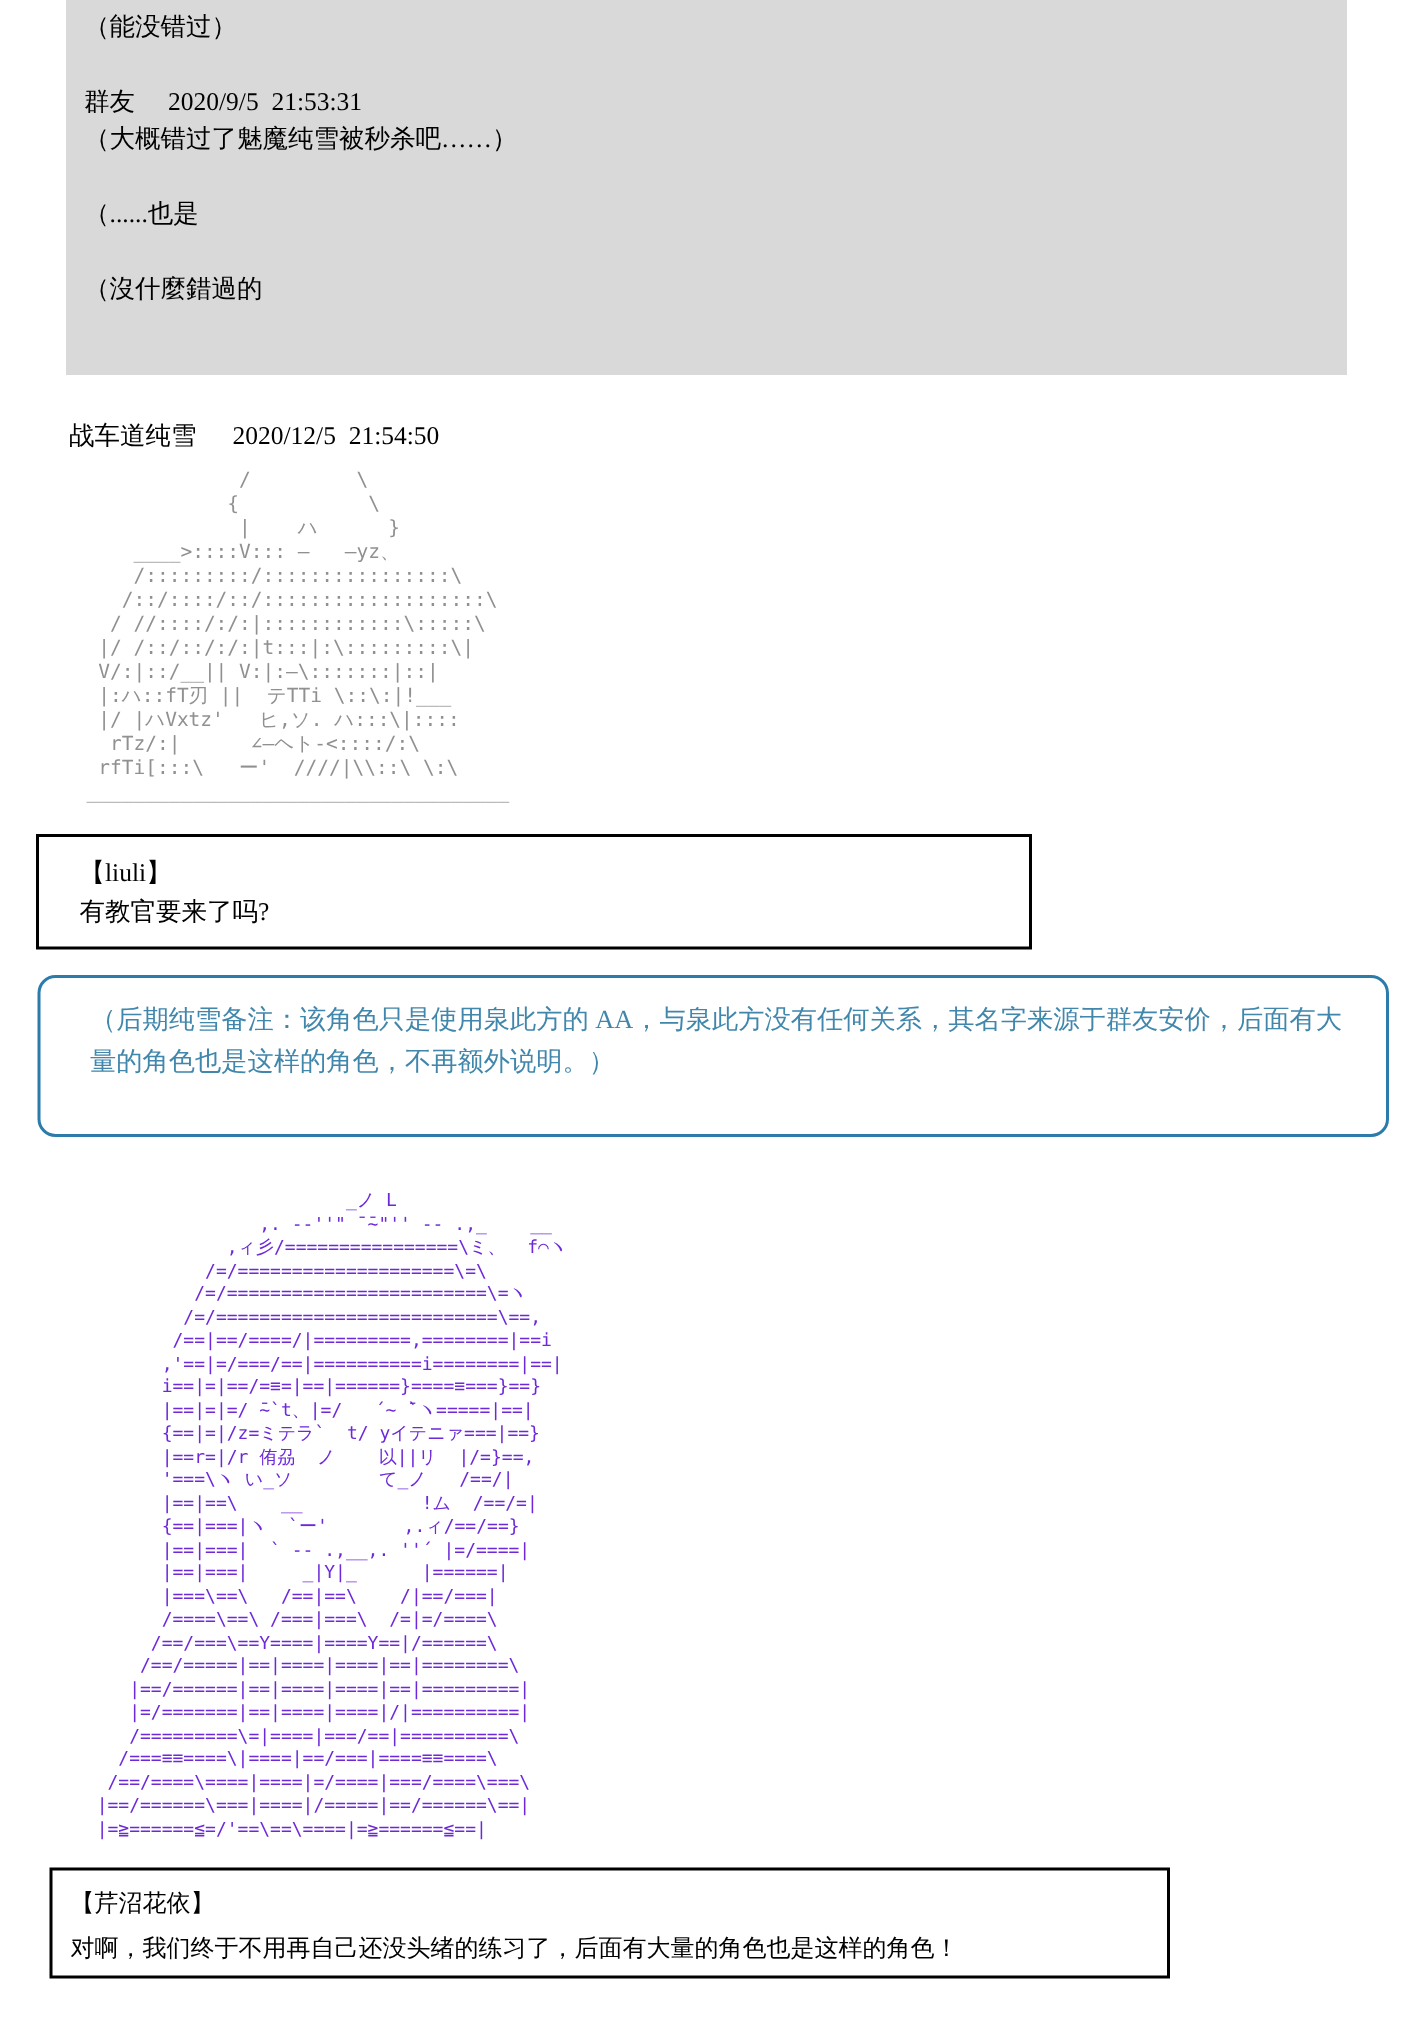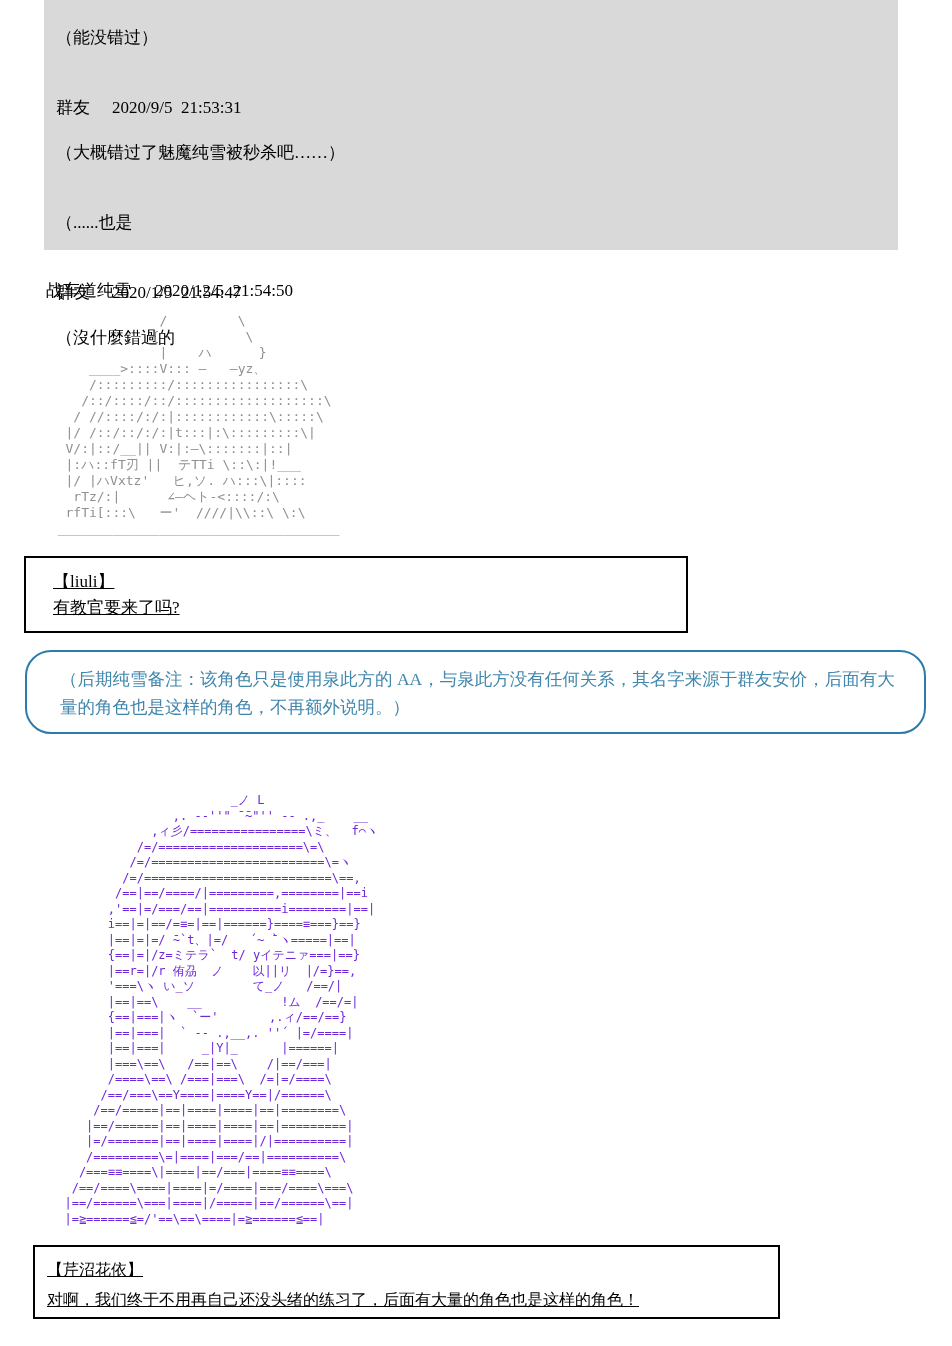--- a/index.html
+++ b/index.html
@@ -6,58 +6,57 @@
   .page{
     position:relative;width:952px;height:1346px;background:#ffffff;
     font-family:"Liberation Serif","DejaVu Serif",serif;color:#000;overflow:hidden;
   }
   
   .chat-log{
     position:absolute;left:44px;top:0;width:854px;height:250px;
     background:#d9d9d9;box-sizing:border-box;padding:5px 10px 0 12px;
     font-size:17px;line-height:25px;
   }
-  .chat-line{height:25px;white-space:pre;margin-top:20px;}
+  .chat-line{height:25px;white-space:pre;}
   .chat-gap{height:25px;}
   .t-gap{margin-left:22px;white-space:pre;}
   
   .speaker-line{position:absolute;left:46px;font-size:17px;white-space:pre;}
   #speaker1{top:279px;}
   #speaker2{top:764px;}
   .speaker-line .t-gap{margin-left:24px;}
   
   .aa{position:absolute;font-family:"DejaVu Sans Mono",monospace;white-space:pre;margin:0;}
   #aa1{left:42px;top:313px;font-size:13px;line-height:16px;color:#909090;}
   #aa2{left:50px;top:793px;font-size:12px;line-height:15.5px;color:#6d28d9;}
   
-  .dialog-box{position:absolute;border:2px solid #000;background:#fff;box-sizing:border-box;text-decoration:underline;}
+  .dialog-box{position:absolute;border:2px solid #000;background:#fff;box-sizing:border-box;}
   #box-liuli{left:24px;top:556px;width:664px;height:77px;padding:11px 10px 0 27px;font-size:17px;line-height:26px;}
   #box-hanayori{left:33px;top:1245px;width:747px;height:74px;padding:8px 10px 0 12px;font-size:16px;line-height:30px;}
   .speaker-tag{font-weight:normal;}
   
   .note-box{
-    position:absolute;left:25px;top:650px;width:901px;height:84px;
-    border:2px solid #2b7cab;border-radius:26px;box-sizing:border-box;
+    position:absolute;left:25px;top:650px;width:901px;height:108px;
+    border:2px solid #2b7cab;border-radius:12px;box-sizing:border-box;
     padding:13px 28px 0 33px;font-size:17.5px;line-height:28px;color:#4187ac;background:#fff;
   }
 </style>
 </head>
 <body>
 
 <div class="page">
 
   <div class="chat-log">
     <div class="chat-line">（能没错过）</div>
     <div class="chat-gap"></div>
     <div class="chat-line"><span>群友</span><span class="t-gap">2020/9/5  21:53:31</span></div>
     <div class="chat-line">（大概错过了魅魔纯雪被秒杀吧……）</div>
     <div class="chat-gap"></div>
     <div class="chat-line">（......也是</div>
     <div class="chat-gap"></div>
-    <div class="chat-line"><span>群友</span><span class="t-gap">2020/1/5  21:54:47</span></div>
     <div class="chat-line">（沒什麼錯過的</div>
   </div>
 
   <div class="speaker-line" id="speaker1"><span>战车道纯雪</span><span class="t-gap">2020/12/5  21:54:50</span></div>
 
   <pre class="aa" id="aa1">               /         \
               {           \
                |    ハ      }
       ____&gt;::::V::: ―   ―yz、
       /:::::::::/::::::::::::::::\

